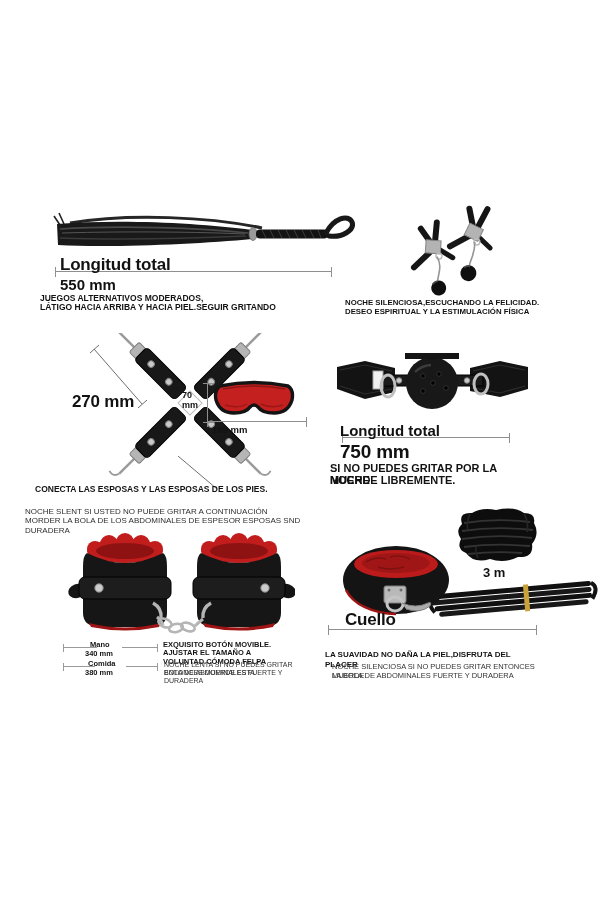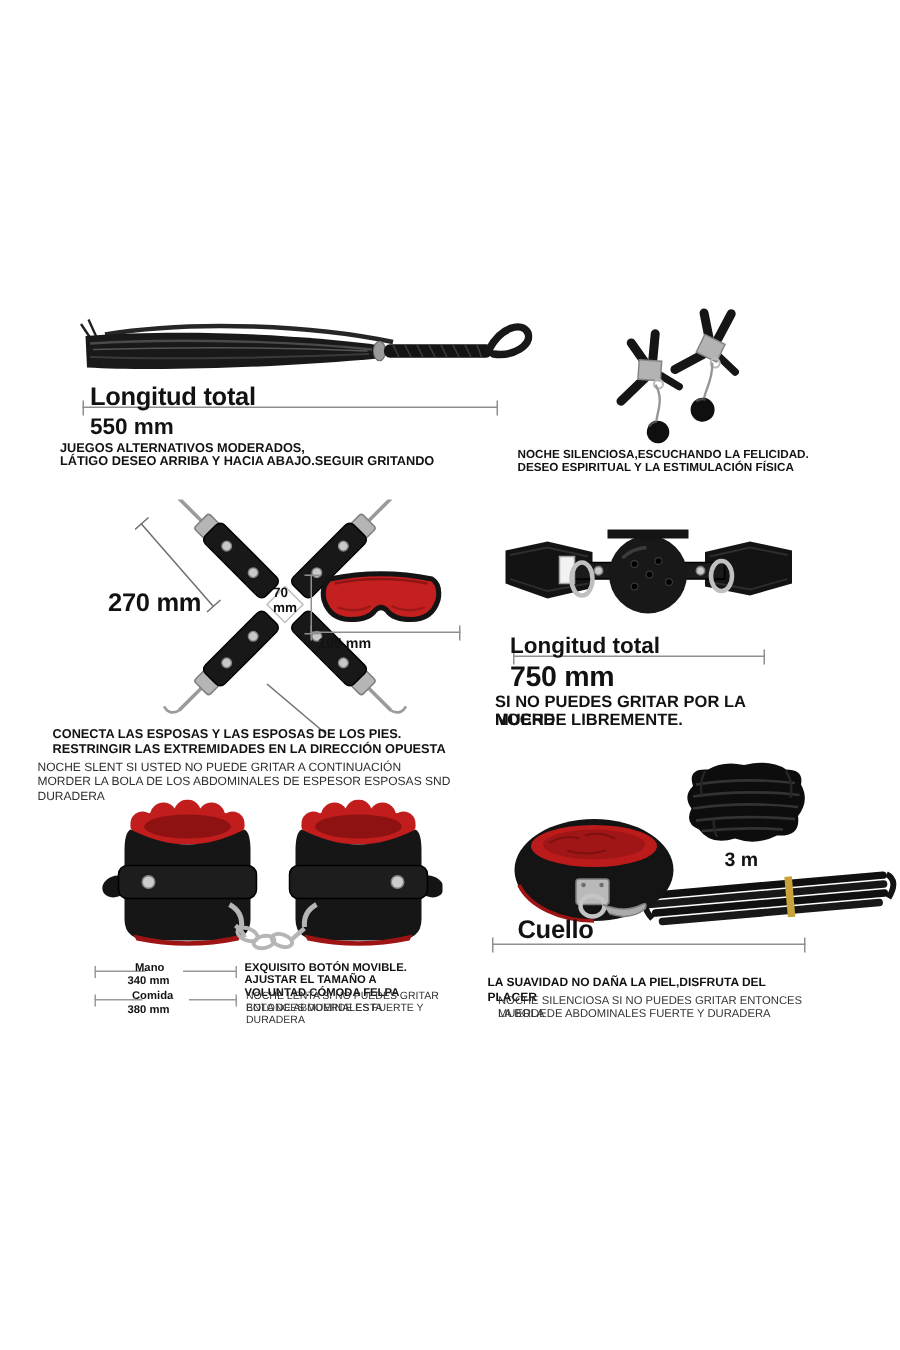--- a/index.html
+++ b/index.html
@@ -50,21 +50,21 @@
         <line x1="252" y1="20" x2="256" y2="28"></line>
       <line x1="260" y1="20" x2="264" y2="28"></line>
         <line x1="268" y1="20" x2="271" y2="28"></line>
     </g>
     <path d="M276,23 C284,8 298,4 302,12 C305,20 292,28 279,26" stroke="#181818" stroke-width="5" fill="none" stroke-linecap="round"></path>
   </svg>
   <div class="dim" style="left:55px;top:271px;width:277px"></div>
   <div class="abs b c big" style="left:60px;top:255px;width:270px">Longitud total</div>
   <div class="abs b c mid" style="left:60px;top:276px;width:270px">550 mm</div>
   <div class="abs b c s85" style="left:40px;top:293px;width:300px">JUEGOS ALTERNATIVOS MODERADOS,</div>
-  <div class="abs b c s85" style="left:40px;top:302px;width:300px">LÁTIGO DESEO ARRIBA Y HACIA ABAJO.SEGUIR GRITANDO</div>
+  <div class="abs b c s85" style="left:40px;top:302px;width:300px">LÁTIGO HACIA ARRIBA Y HACIA PIEL.SEGUIR GRITANDO</div>
 
   <svg class="abs" style="left:400px;top:203px" width="105" height="95" viewBox="0 0 105 95">
 
     <g transform="translate(70,30) rotate(8)">
       <line x1="-4" y1="-24" x2="3" y2="-4" stroke="#151515" stroke-width="6" stroke-linecap="round"></line>
       <line x1="14" y1="-26" x2="6" y2="-4" stroke="#151515" stroke-width="6" stroke-linecap="round"></line>
       <line x1="1" y1="2" x2="-18" y2="16" stroke="#161616" stroke-width="6" stroke-linecap="round"></line>
       <line x1="8" y1="2" x2="22" y2="12" stroke="#161616" stroke-width="5" stroke-linecap="round"></line>
       <rect x="-4" y="-8" width="15" height="13" fill="#b3b3b3" stroke="#858585" transform="rotate(18 3 -1)"></rect>
       <circle cx="8" cy="8" r="3" fill="none" stroke="#bbb" stroke-width="1.4"></circle>
@@ -144,21 +144,20 @@
   <div class="dimv" style="left:207px;top:383px;height:40px"></div>
   <svg class="abs" style="left:213px;top:377px" width="82" height="43" viewBox="0 0 82 43">
     <path d="M7,9 Q41,2 75,9 Q81,13 79,23 Q75,36 61,36 Q49,36 45,30 Q41,26 37,30 Q33,36 21,36 Q7,36 3,23 Q1,13 7,9 Z" fill="#c42020" stroke="#141414" stroke-width="3.4" stroke-linejoin="round"></path>
     <path d="M10,12 Q41,6 72,12" stroke="#8f1414" stroke-width="1.6" fill="none"></path>
     <path d="M12,28 Q25,32 34,27 M48,27 Q58,32 70,28" stroke="#9e1717" stroke-width="1.4" fill="none"></path>
   </svg>
   <div class="dim" style="left:207px;top:421px;width:100px"></div>
   <div class="abs b c" style="left:212px;top:424px;width:90px;font-size:9.5px">195 mm</div>
 
   <div class="abs b c s85" style="left:35px;top:484px;width:305px">CONECTA LAS ESPOSAS Y LAS ESPOSAS DE LOS PIES.</div>
-  <div class="abs b c s85" style="left:35px;top:494px;width:305px">RESTRINGIR LAS EXTREMIDADES EN LA DIRECCIÓN OPUESTA</div>
   <div class="abs c s8" style="left:25px;top:507px;width:305px">NOCHE SLENT SI USTED NO PUEDE GRITAR A CONTINUACIÓN</div>
   <div class="abs c s8" style="left:25px;top:516px;width:305px">MORDER LA BOLA DE LOS ABDOMINALES DE ESPESOR ESPOSAS SND DURADERA</div>
 
   <svg class="abs" style="left:335px;top:348px" width="195" height="75" viewBox="0 0 195 75">
     <path d="M2,19 L30,13 L60,20 L60,44 L30,51 L2,41 Z" fill="#131313"></path>
     <path d="M135,20 L165,13 L193,19 L193,41 L165,49 L135,43 Z" fill="#131313"></path>
     <path d="M5,22 L30,17 L57,23 M5,38 L30,46 L57,41" stroke="#2e2e2e" stroke-width="1.2" fill="none"></path>
     <path d="M138,23 L165,17 L190,22 M138,40 L165,45 L190,38" stroke="#2e2e2e" stroke-width="1.2" fill="none"></path>
     <rect x="48" y="27" width="100" height="11" fill="#1a1a1a" stroke="#000"></rect>
     <circle cx="64" cy="32.5" r="2.8" fill="#c9c9c9" stroke="#7d7d7d"></circle>

